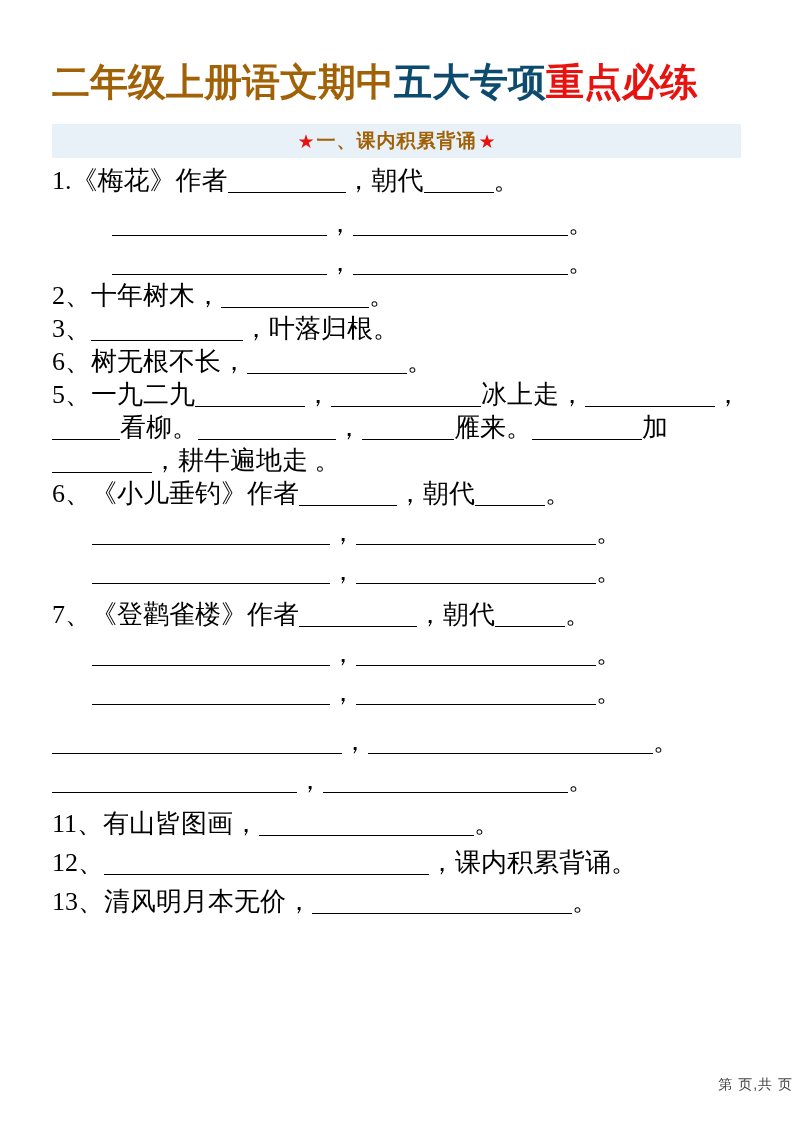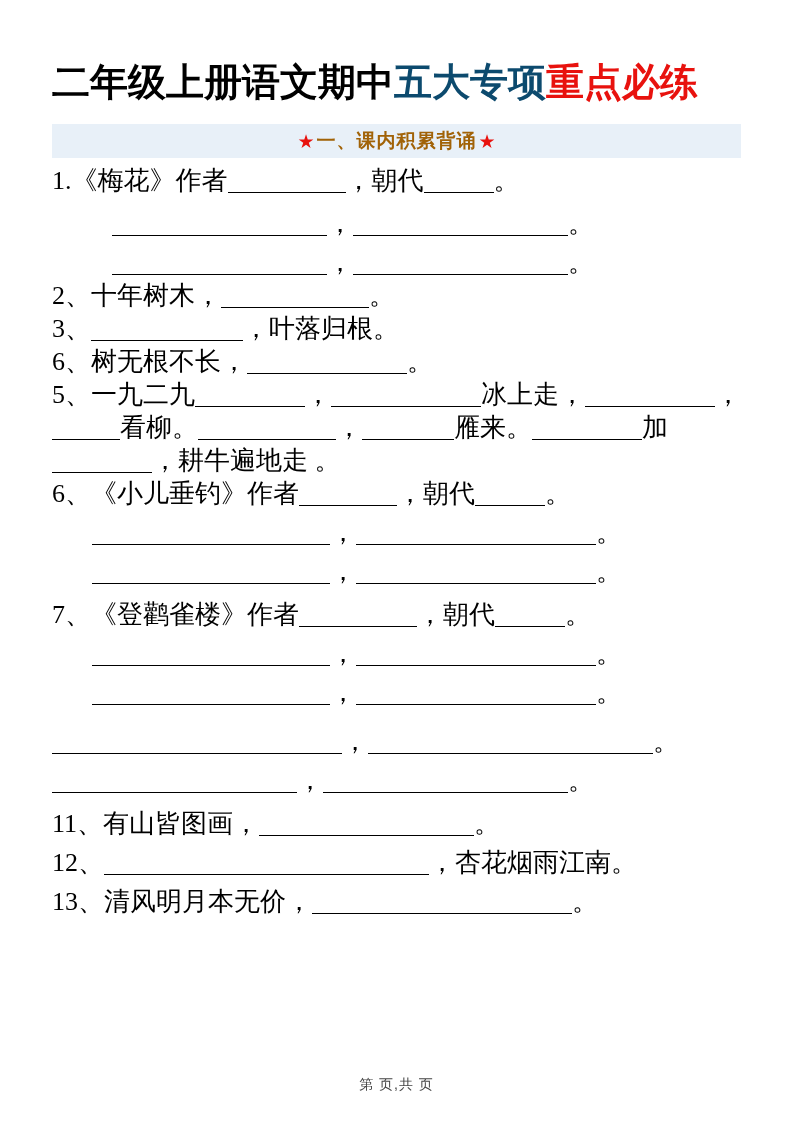--- a/index.html
+++ b/index.html
@@ -27,21 +27,21 @@
   .title {
     font-family: "Liberation Sans", sans-serif;
     font-weight: bold;
     font-size: 38px;
     line-height: 48px;
     letter-spacing: 0px;
     white-space: nowrap;
     margin: 8px 0 18px 0;
     text-align: left;
   }
-  .title .seg-black { color: #000000; }
+  .title .seg-black { color: #a16207; }
   .title .seg-blue  { color: #0c4a6e; }
   .title .seg-red   { color: #e8120e; }
 
   
   .section-banner {
     background: #e8f0f8;
     height: 34px;
     display: flex;
     align-items: center;
     justify-content: center;
@@ -80,21 +80,21 @@
   .indent-2 { padding-left: 40px; }
   .spacer-6  { height: 6px; }
   .spacer-10 { height: 10px; }
 
   
   .footer {
     position: absolute;
     left: 0;
     right: 0;
     bottom: 28px;
-    text-align: center;
+    text-align: right;
     font-family: "Liberation Sans", sans-serif;
     font-size: 14px;
     color: #444;
     letter-spacing: 1px;
   }
 </style>
 </head>
 <body>
 
 <div class="page">
@@ -175,21 +175,21 @@
   </div>
 
   <div class="spacer-10"></div>
 
   <div class="q">
     <span>11、有山皆图画，</span><span class="blank" style="width:215px"></span><span>。</span>
   </div>
   <div class="spacer-6"></div>
 
   <div class="q">
-    <span>12、</span><span class="blank" style="width:325px"></span><span>，杏花烟雨江南。</span>
+    <span>12、</span><span class="blank" style="width:325px"></span><span>，课内积累背诵。</span>
   </div>
   <div class="spacer-6"></div>
 
   <div class="q">
     <span>13、清风明月本无价，</span><span class="blank" style="width:260px"></span><span>。</span>
   </div>
   <div class="spacer-6"></div>
 
 
   <div class="footer">第   页,共   页</div>

